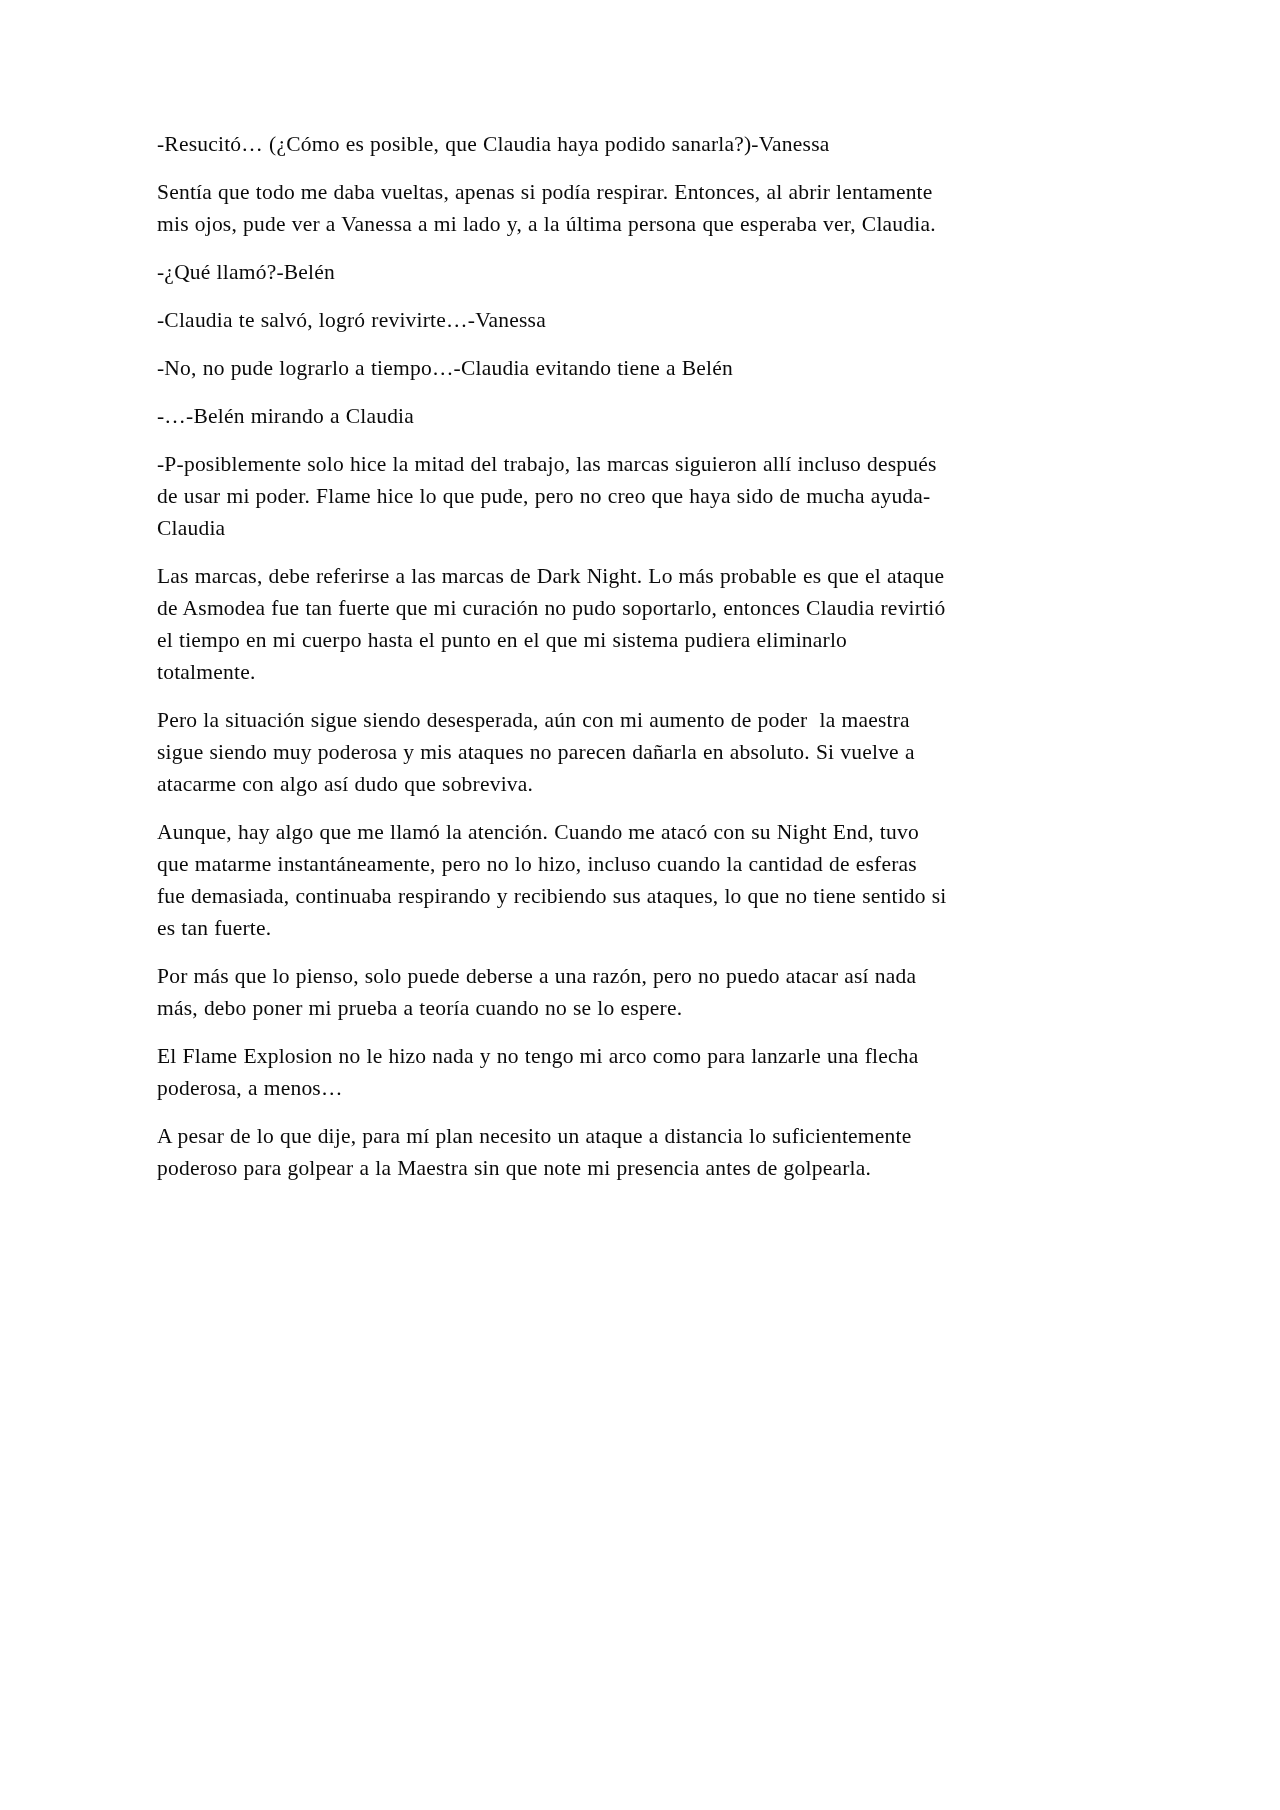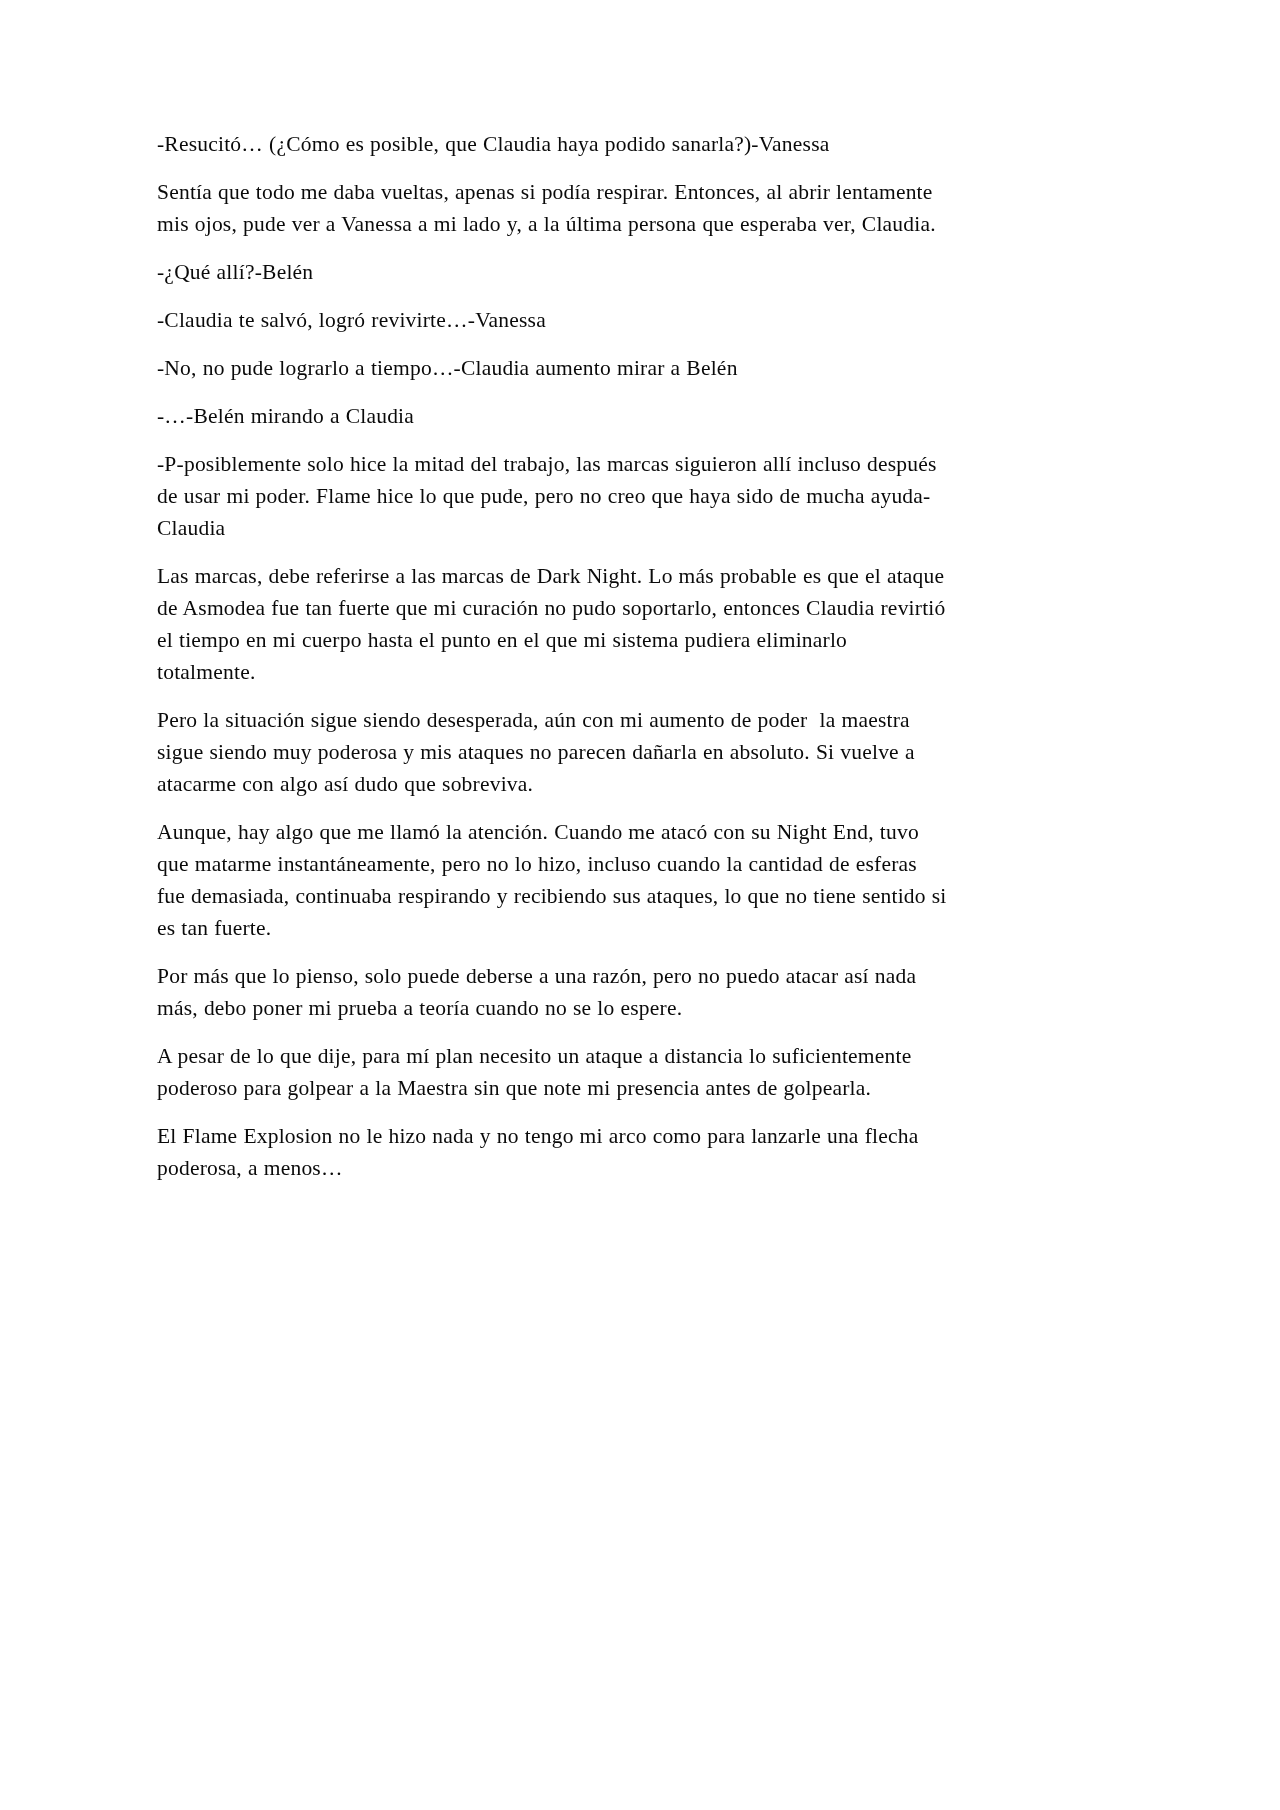--- a/index.html
+++ b/index.html
@@ -41,25 +41,25 @@
     margin-bottom: 0;
   }
 </style>
 </head>
 <body>
 
 <div class="page">
   <div class="doc-body">
     <p class="para">-Resucitó… (¿Cómo es posible, que Claudia haya podido sanarla?)-Vanessa</p>
     <p class="para">Sentía que todo me daba vueltas, apenas si podía respirar. Entonces, al abrir lentamente mis ojos, pude ver a Vanessa a mi lado y, a la última persona que esperaba ver, Claudia.</p>
-    <p class="para">-¿Qué allí?-Belén</p>
+    <p class="para">-¿Qué llamó?-Belén</p>
     <p class="para">-Claudia te salvó, logró revivirte…-Vanessa</p>
-    <p class="para">-No, no pude lograrlo a tiempo…-Claudia aumento mirar a Belén</p>
+    <p class="para">-No, no pude lograrlo a tiempo…-Claudia evitando tiene a Belén</p>
     <p class="para">-…-Belén mirando a Claudia</p>
     <p class="para">-P-posiblemente solo hice la mitad del trabajo, las marcas siguieron allí incluso después de usar mi poder. Flame hice lo que pude, pero no creo que haya sido de mucha ayuda-Claudia</p>
     <p class="para">Las marcas, debe referirse a las marcas de Dark Night. Lo más probable es que el ataque de Asmodea fue tan fuerte que mi curación no pudo soportarlo, entonces Claudia revirtió el tiempo en mi cuerpo hasta el punto en el que mi sistema pudiera eliminarlo totalmente.</p>
     <p class="para">Pero la situación sigue siendo desesperada, aún con mi aumento de poder  la maestra sigue siendo muy poderosa y mis ataques no parecen dañarla en absoluto. Si vuelve a atacarme con algo así dudo que sobreviva.</p>
     <p class="para">Aunque, hay algo que me llamó la atención. Cuando me atacó con su Night End, tuvo que matarme instantáneamente, pero no lo hizo, incluso cuando la cantidad de esferas fue demasiada, continuaba respirando y recibiendo sus ataques, lo que no tiene sentido si es tan fuerte.</p>
     <p class="para">Por más que lo pienso, solo puede deberse a una razón, pero no puedo atacar así nada más, debo poner mi prueba a teoría cuando no se lo espere.</p>
+    <p class="para">El Flame Explosion no le hizo nada y no tengo mi arco como para lanzarle una flecha poderosa, a menos…</p>
     <p class="para">A pesar de lo que dije, para mí plan necesito un ataque a distancia lo suficientemente poderoso para golpear a la Maestra sin que note mi presencia antes de golpearla.</p>
-    <p class="para">El Flame Explosion no le hizo nada y no tengo mi arco como para lanzarle una flecha poderosa, a menos…</p>
   </div>
 </div>
 
 </body></html>

